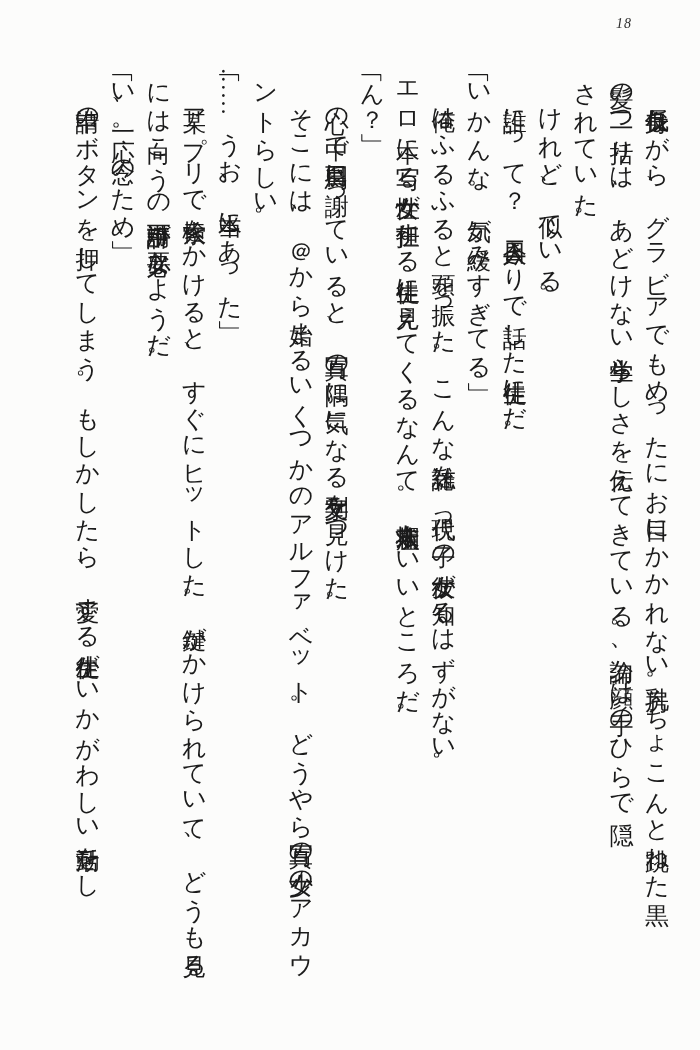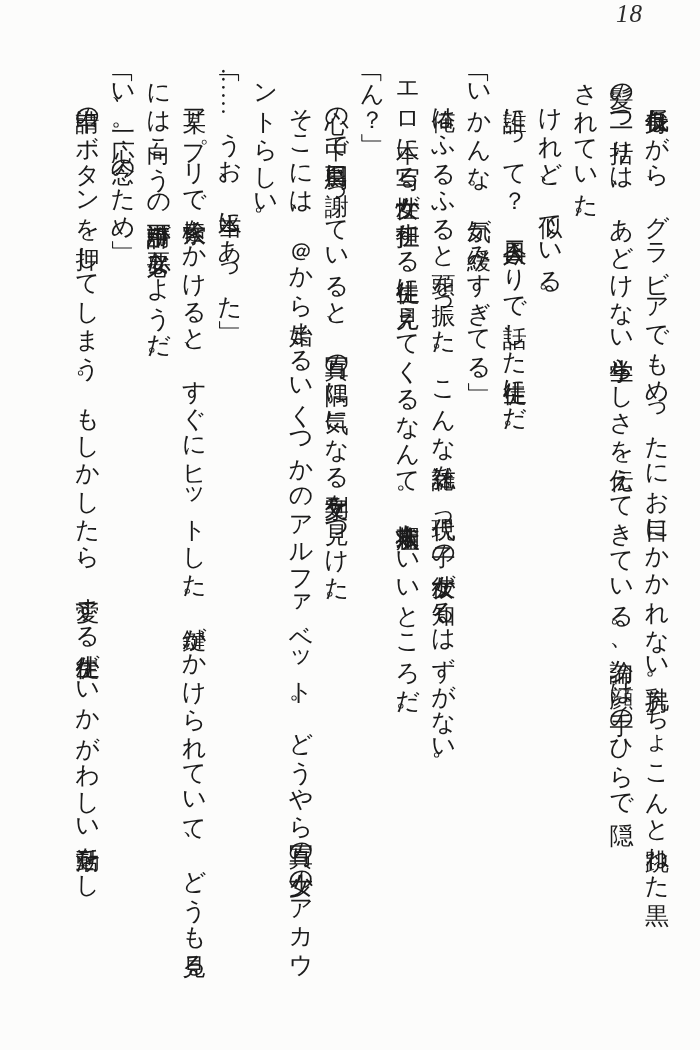--- a/index.html
+++ b/index.html
@@ -9,23 +9,23 @@
   body {
     width: 700px;
     height: 1050px;
     background: #fcfcfb;
     position: relative;
     overflow: hidden;
     font-family: "Liberation Serif", "DejaVu Serif", serif;
   }
   .page-number {
     position: absolute;
-    top: 0;
+    top: 16px;
     left: 616px;
-    font-size: 25px;
+    font-size: 14px;
     font-style: italic;
     letter-spacing: 1px;
     color: #2b2b2b;
   }
   .text-block {
     position: absolute;
     top: 67px;
     right: 26px;
     width: 606px;
     height: 950px;

